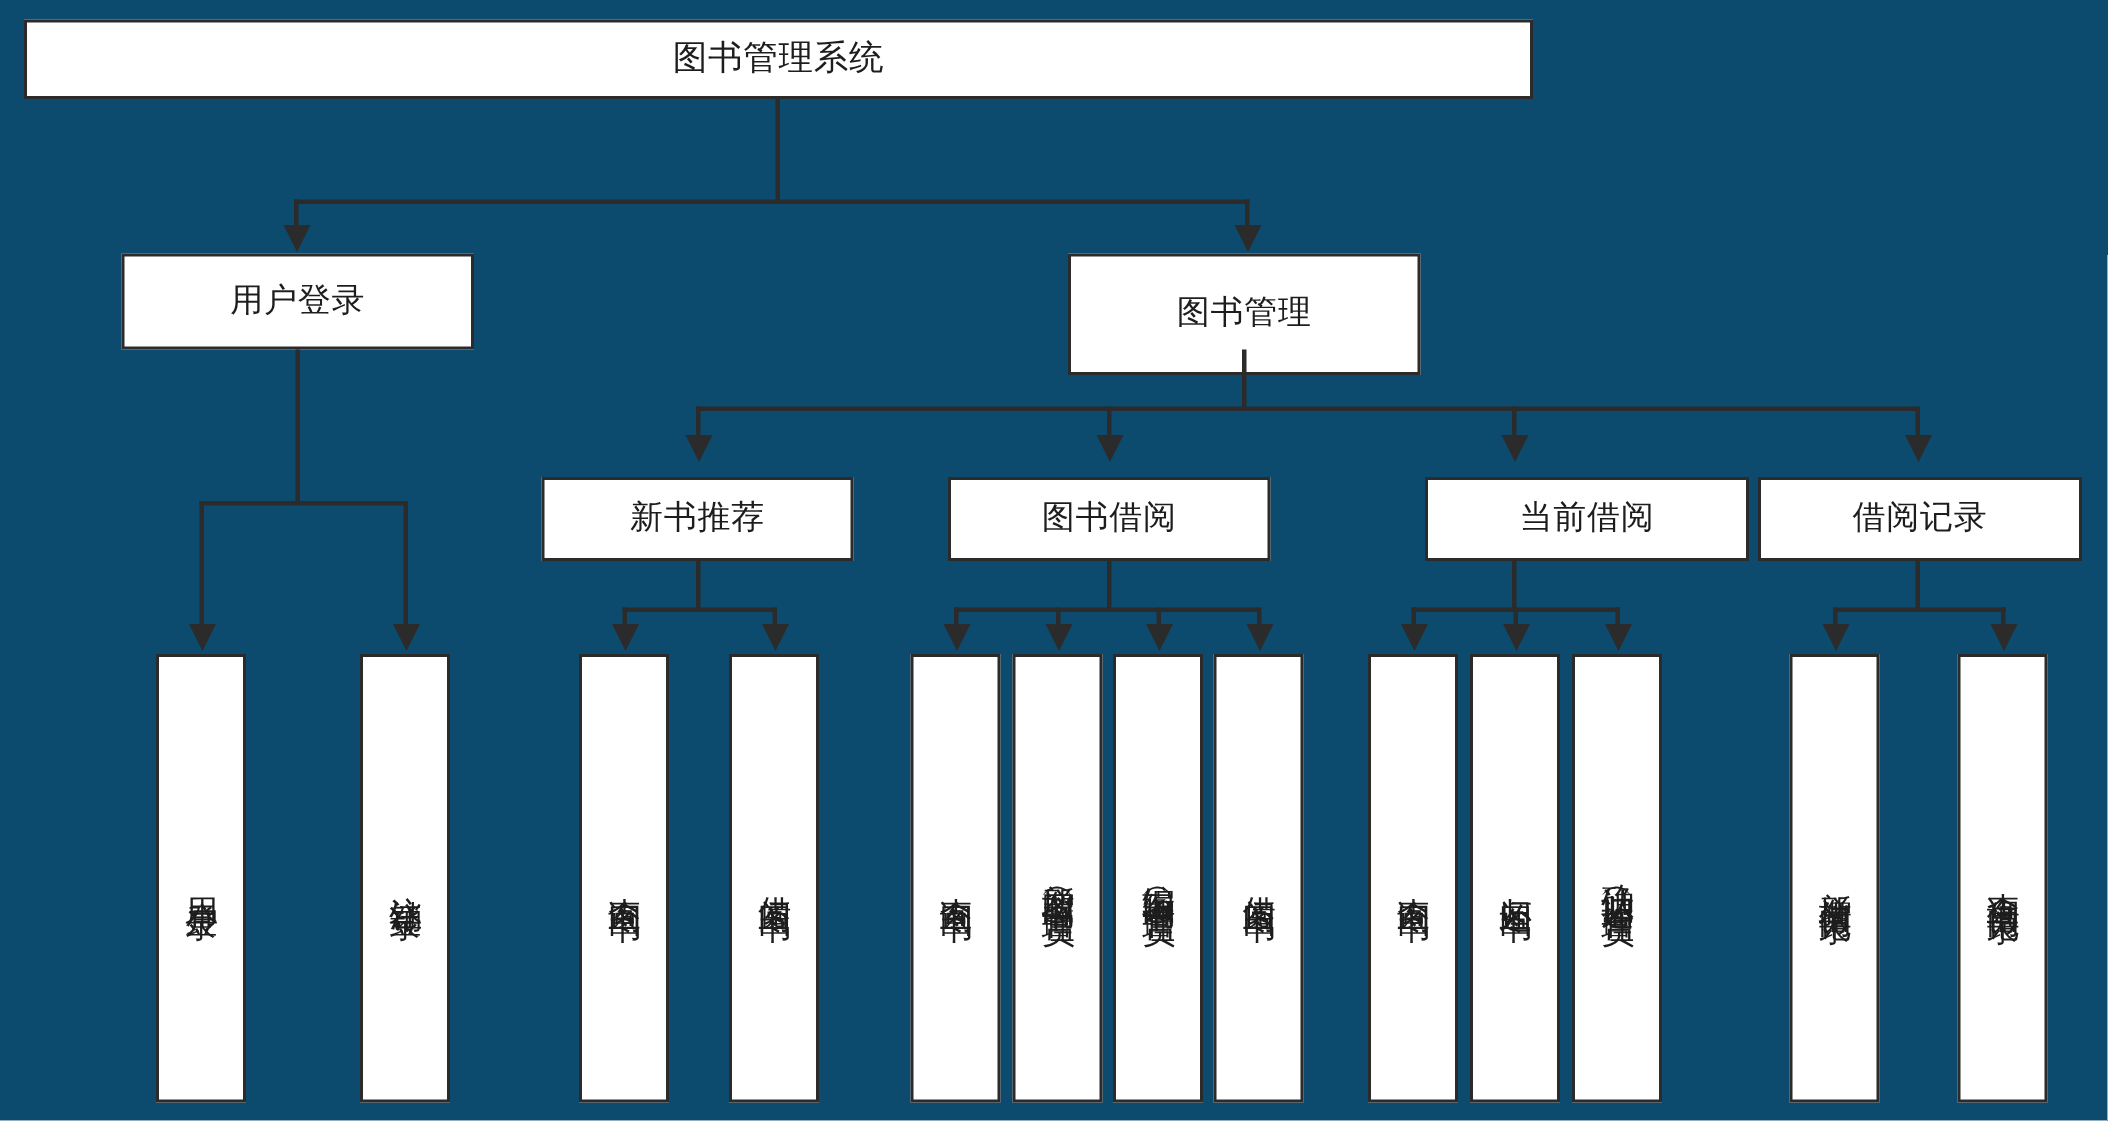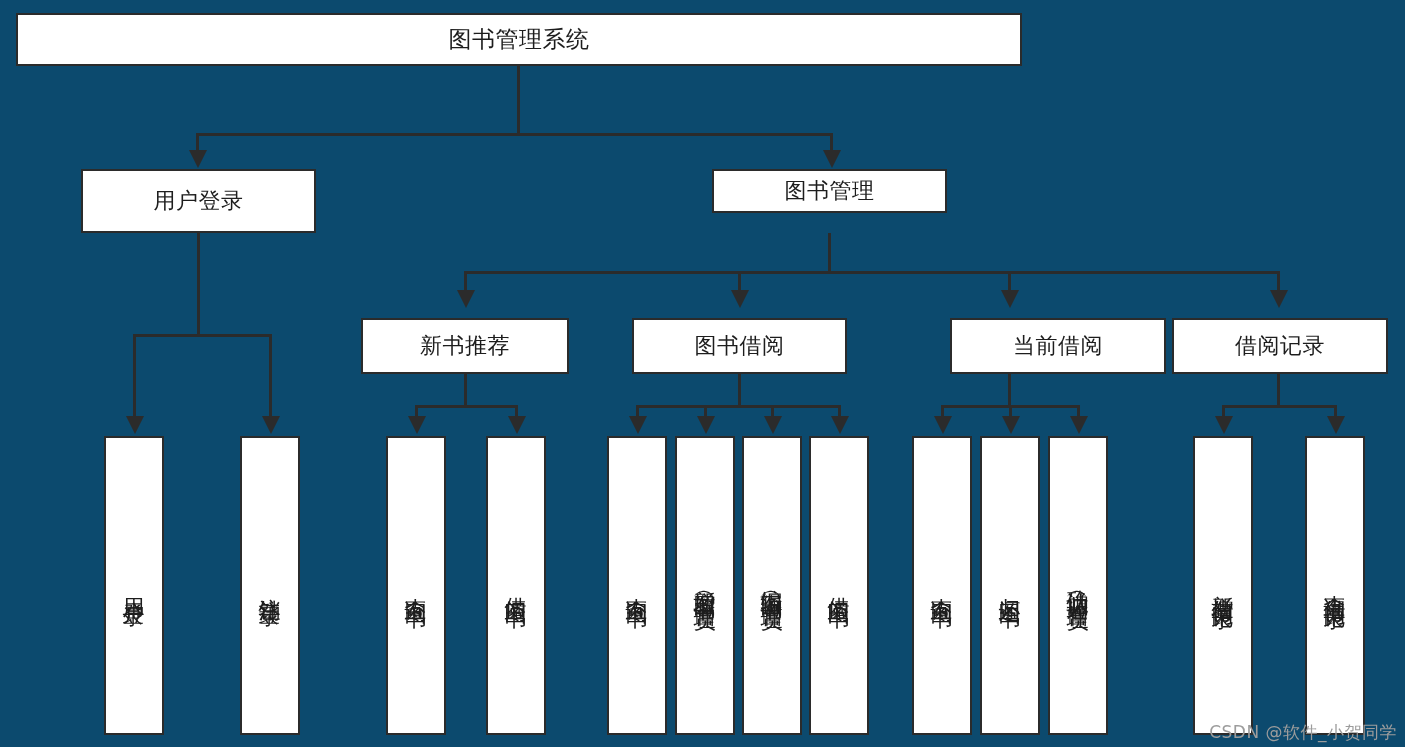--- a/index.html
+++ b/index.html
@@ -94,21 +94,21 @@
   <div class="hline" style="left:196px; top:133px; width:637px; height:3px;"></div>
   <div class="vline" style="left:196px; top:133px; width:3px; height:19px;"></div>
   <div class="arrow" style="left:189px; top:150px;"></div>
   <div class="vline" style="left:830px; top:133px; width:3px; height:19px;"></div>
   <div class="arrow" style="left:823px; top:150px;"></div>
 
   <div class="node branch" style="left:81px; top:169px; width:235px; height:64px;">
     <span class="label">用户登录</span>
   </div>
 
-  <div class="node branch" style="left:712px; top:169px; width:235px; height:44px;">
+  <div class="node branch" style="left:712px; top:169px; width:235px; height:81px;">
     <span class="label">图书管理</span>
   </div>
 
   <div class="vline" style="left:197px; top:233px; width:3px; height:102px;"></div>
   <div class="hline" style="left:133px; top:334px; width:139px; height:3px;"></div>
   <div class="vline" style="left:133px; top:334px; width:3px; height:84px;"></div>
   <div class="arrow" style="left:126px; top:416px;"></div>
   <div class="vline" style="left:269px; top:334px; width:3px; height:84px;"></div>
   <div class="arrow" style="left:262px; top:416px;"></div>
 
@@ -211,15 +211,14 @@
     <span class="label">确认归还（管理员）</span>
   </div>
 
   <div class="node leaf" style="left:1193px; top:436px; width:60px; height:299px;">
     <span class="label">新增借阅记录</span>
   </div>
   <div class="node leaf" style="left:1305px; top:436px; width:60px; height:299px;">
     <span class="label">查询借阅记录</span>
   </div>
 
-  <div id="watermark">CSDN @软件_小贺同学</div>
 
 </div>
 
 </body></html>

